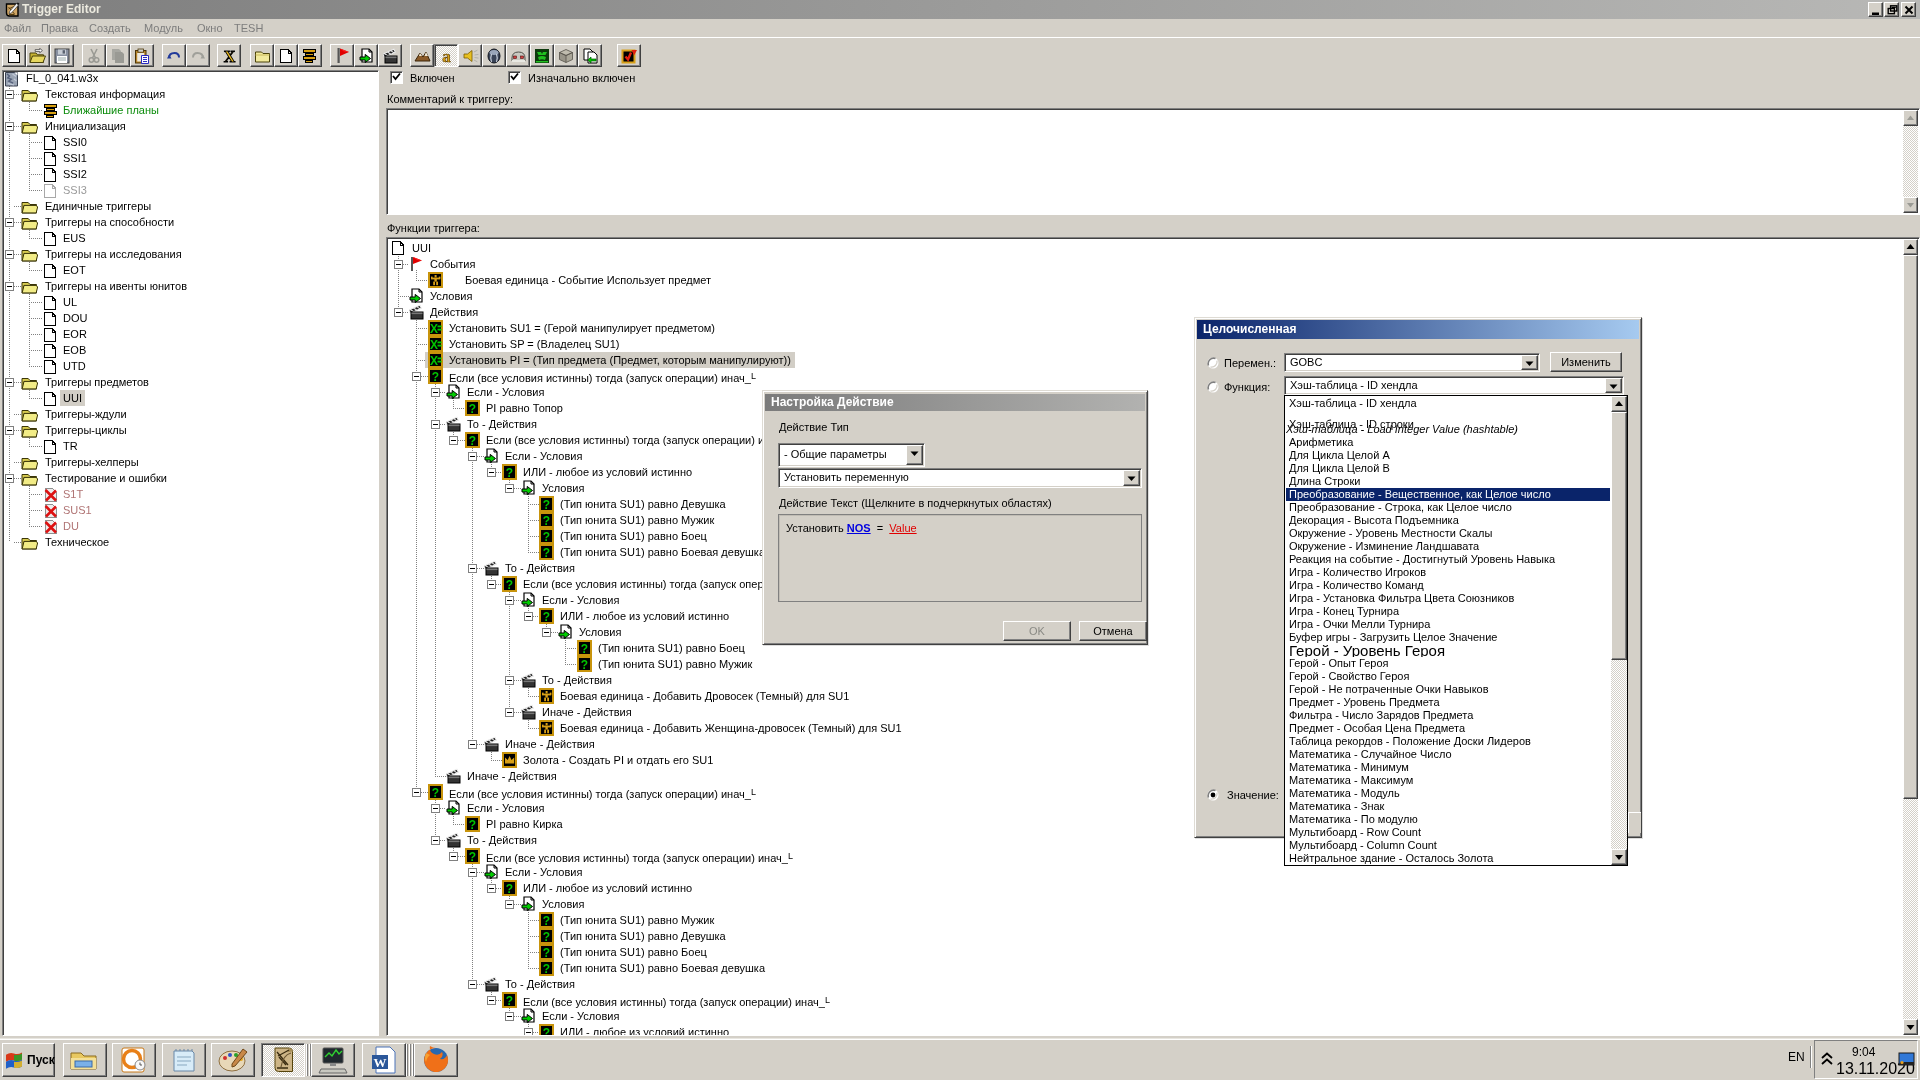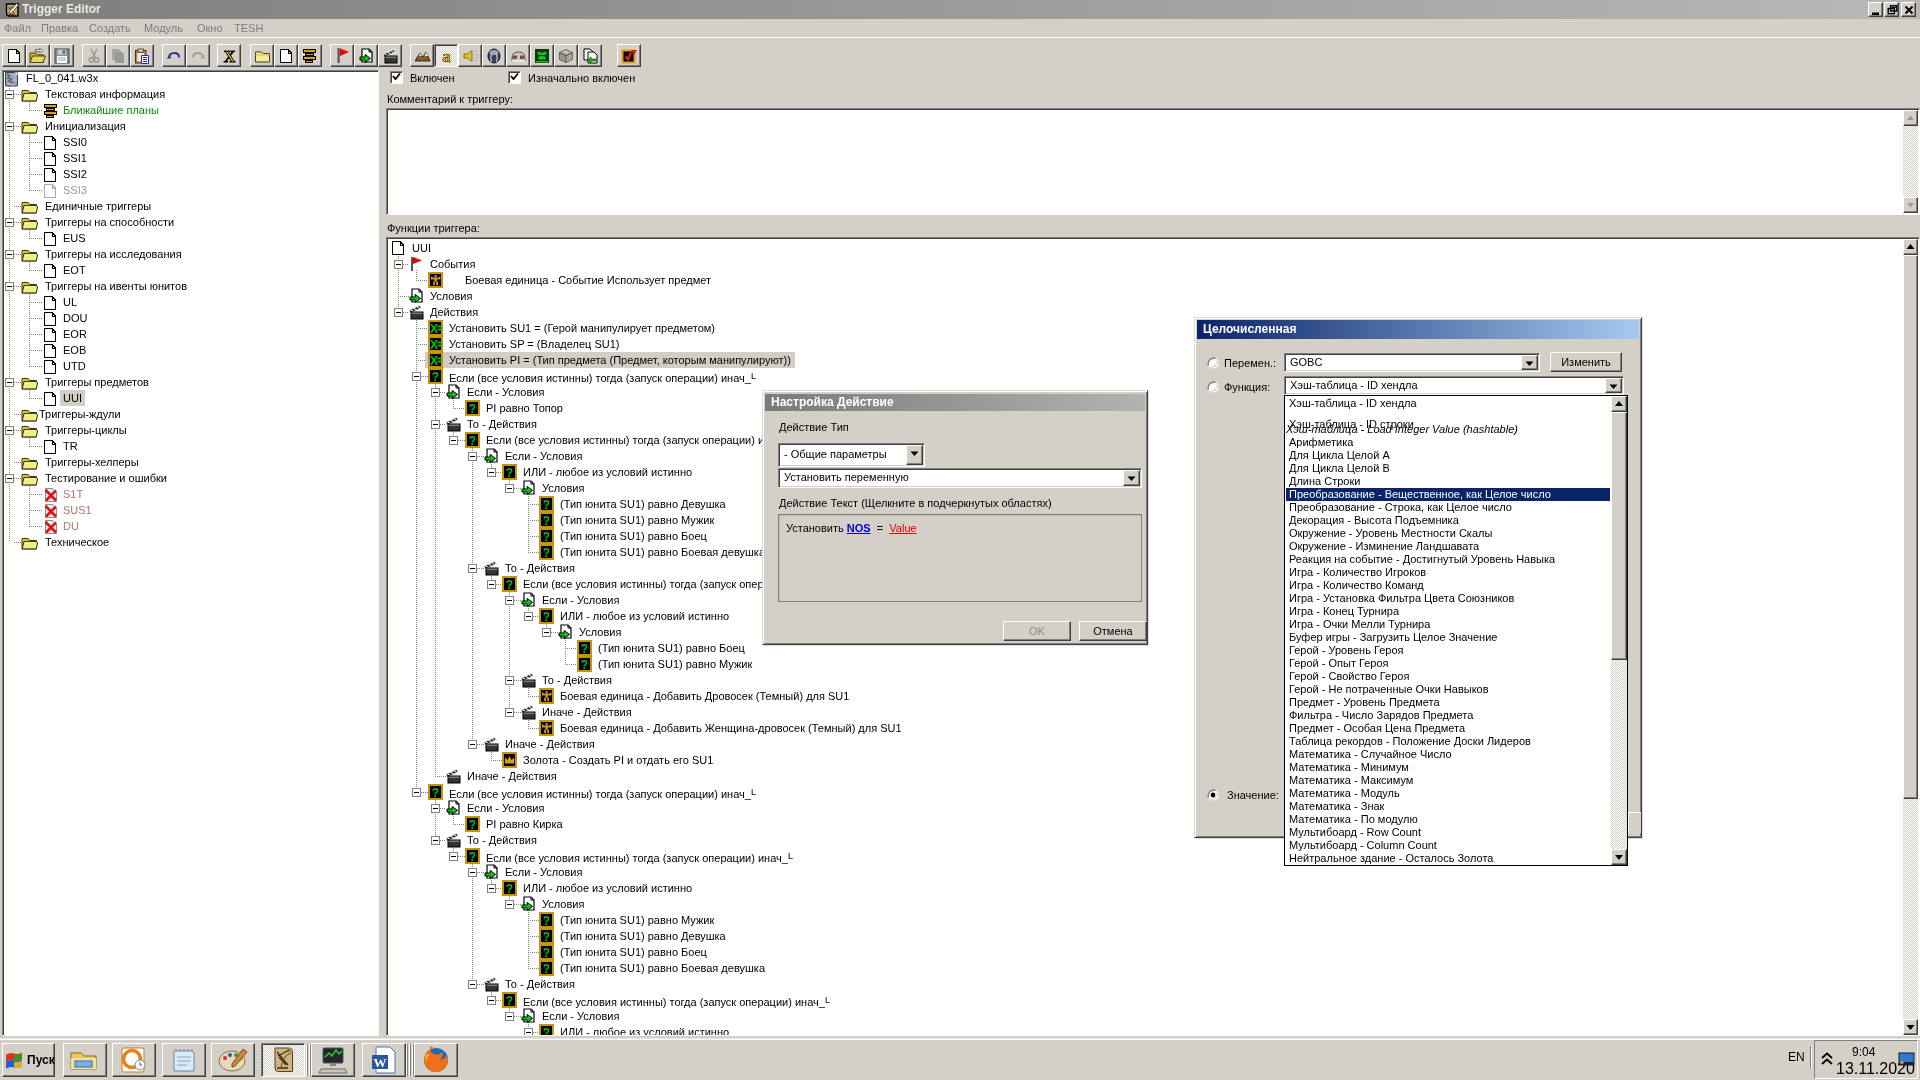--- a/index.html
+++ b/index.html
@@ -433,21 +433,21 @@
   </div>
 <div style="position:absolute;left:60px;top:390px;height:16px;color:#000;line-height:16px;white-space:nowrap;padding:0 3px; background:#d2cec6;">UUI</div>
 <div style="position:absolute;left:14px;top:414px;width:7px;height:1px;background-image:repeating-linear-gradient(to right,#808080 0 1px,transparent 1px 2px);"></div>
 <div style="position:absolute;left:21px;top:407px;width:17px;height:16px;" class="ib">
     <svg width="17" height="16" viewBox="0 0 17 16">
       <path d="M1 3.5 h6.2 l1.8 2 h6.5 v8.5 h-14.5 z" fill="#d8cc50" stroke="#3a3508" stroke-width="1"></path>
       <path d="M2.8 6.8 h11.4 l0.9 1 v5.2 h-12.3 z" fill="#f8d8b0" stroke="#3a3508" stroke-width="0.8"></path>
       <path d="M1.2 13.9 l1.8 -7.5 h12.2 l1.4 1.6 -1.4 5.9 z" fill="#f2ec86" stroke="#3a3508" stroke-width="1"></path>
     </svg>
   </div>
-<div style="position:absolute;left:36px;top:406px;height:16px;color:#000;line-height:16px;white-space:nowrap;padding:0 3px;">Триггеры-ждули</div>
+<div style="position:absolute;left:42px;top:406px;height:16px;color:#000;line-height:16px;white-space:nowrap;padding:0 3px;">Триггеры-ждули</div>
 <div style="position:absolute;left:14px;top:430px;width:7px;height:1px;background-image:repeating-linear-gradient(to right,#808080 0 1px,transparent 1px 2px);"></div>
 <div style="position:absolute;left:5px;top:426px;width:9px;height:9px;background:#fff;border:1px solid #808080;"></div>
 <div style="position:absolute;left:7px;top:430px;width:5px;height:1px;background:#000;"></div>
 <div style="position:absolute;left:21px;top:423px;width:17px;height:16px;" class="ib">
     <svg width="17" height="16" viewBox="0 0 17 16">
       <path d="M1 3.5 h6.2 l1.8 2 h6.5 v8.5 h-14.5 z" fill="#d8cc50" stroke="#3a3508" stroke-width="1"></path>
       <path d="M2.8 6.8 h11.4 l0.9 1 v5.2 h-12.3 z" fill="#f8d8b0" stroke="#3a3508" stroke-width="0.8"></path>
       <path d="M1.2 13.9 l1.8 -7.5 h12.2 l1.4 1.6 -1.4 5.9 z" fill="#f2ec86" stroke="#3a3508" stroke-width="1"></path>
     </svg>
   </div>
@@ -1210,21 +1210,21 @@
 <div style="position:absolute;left:1286px;top:514px;width:324px;height:13px;color:#000;line-height:13px;font-size:11px;white-space:nowrap;overflow:hidden;padding-left:3px;">Декорация - Высота Подъемника</div>
 <div style="position:absolute;left:1286px;top:527px;width:324px;height:13px;color:#000;line-height:13px;font-size:11px;white-space:nowrap;overflow:hidden;padding-left:3px;">Окружение - Уровень Местности Скалы</div>
 <div style="position:absolute;left:1286px;top:540px;width:324px;height:13px;color:#000;line-height:13px;font-size:11px;white-space:nowrap;overflow:hidden;padding-left:3px;">Окружение - Изминение Ландшавата</div>
 <div style="position:absolute;left:1286px;top:553px;width:324px;height:13px;color:#000;line-height:13px;font-size:11px;white-space:nowrap;overflow:hidden;padding-left:3px;">Реакция на событие - Достигнутый Уровень Навыка</div>
 <div style="position:absolute;left:1286px;top:566px;width:324px;height:13px;color:#000;line-height:13px;font-size:11px;white-space:nowrap;overflow:hidden;padding-left:3px;">Игра - Количество Игроков</div>
 <div style="position:absolute;left:1286px;top:579px;width:324px;height:13px;color:#000;line-height:13px;font-size:11px;white-space:nowrap;overflow:hidden;padding-left:3px;">Игра - Количество Команд</div>
 <div style="position:absolute;left:1286px;top:592px;width:324px;height:13px;color:#000;line-height:13px;font-size:11px;white-space:nowrap;overflow:hidden;padding-left:3px;">Игра - Установка Фильтра Цвета Союзников</div>
 <div style="position:absolute;left:1286px;top:605px;width:324px;height:13px;color:#000;line-height:13px;font-size:11px;white-space:nowrap;overflow:hidden;padding-left:3px;">Игра - Конец Турнира</div>
 <div style="position:absolute;left:1286px;top:618px;width:324px;height:13px;color:#000;line-height:13px;font-size:11px;white-space:nowrap;overflow:hidden;padding-left:3px;">Игра - Очки Мелли Турнира</div>
 <div style="position:absolute;left:1286px;top:631px;width:324px;height:13px;color:#000;line-height:13px;font-size:11px;white-space:nowrap;overflow:hidden;padding-left:3px;">Буфер игры - Загрузить Целое Значение</div>
-<div style="position:absolute;left:1286px;top:644px;width:324px;height:13px;color:#000;line-height:13px;font-size:11px;white-space:nowrap;overflow:hidden;padding-left:3px;">Герой - Уровень Героя</div>
+<div style="position:absolute;left:1286px;top:644px;width:324px;height:13px;color:#000;line-height:13px;font-size:15px;white-space:nowrap;overflow:hidden;padding-left:3px;">Герой - Уровень Героя</div>
 <div style="position:absolute;left:1286px;top:657px;width:324px;height:13px;color:#000;line-height:13px;font-size:11px;white-space:nowrap;overflow:hidden;padding-left:3px;">Герой - Опыт Героя</div>
 <div style="position:absolute;left:1286px;top:670px;width:324px;height:13px;color:#000;line-height:13px;font-size:11px;white-space:nowrap;overflow:hidden;padding-left:3px;">Герой - Свойство Героя</div>
 <div style="position:absolute;left:1286px;top:683px;width:324px;height:13px;color:#000;line-height:13px;font-size:11px;white-space:nowrap;overflow:hidden;padding-left:3px;">Герой - Не потраченные Очки Навыков</div>
 <div style="position:absolute;left:1286px;top:696px;width:324px;height:13px;color:#000;line-height:13px;font-size:11px;white-space:nowrap;overflow:hidden;padding-left:3px;">Предмет - Уровень Предмета</div>
 <div style="position:absolute;left:1286px;top:709px;width:324px;height:13px;color:#000;line-height:13px;font-size:11px;white-space:nowrap;overflow:hidden;padding-left:3px;">Фильтра - Число Зарядов Предмета</div>
 <div style="position:absolute;left:1286px;top:722px;width:324px;height:13px;color:#000;line-height:13px;font-size:11px;white-space:nowrap;overflow:hidden;padding-left:3px;">Предмет - Особая Цена Предмета</div>
 <div style="position:absolute;left:1286px;top:735px;width:324px;height:13px;color:#000;line-height:13px;font-size:11px;white-space:nowrap;overflow:hidden;padding-left:3px;">Таблица рекордов - Положение Доски Лидеров</div>
 <div style="position:absolute;left:1286px;top:748px;width:324px;height:13px;color:#000;line-height:13px;font-size:11px;white-space:nowrap;overflow:hidden;padding-left:3px;">Математика - Случайное Число</div>
 <div style="position:absolute;left:1286px;top:761px;width:324px;height:13px;color:#000;line-height:13px;font-size:11px;white-space:nowrap;overflow:hidden;padding-left:3px;">Математика - Минимум</div>
 <div style="position:absolute;left:1286px;top:774px;width:324px;height:13px;color:#000;line-height:13px;font-size:11px;white-space:nowrap;overflow:hidden;padding-left:3px;">Математика - Максимум</div>

